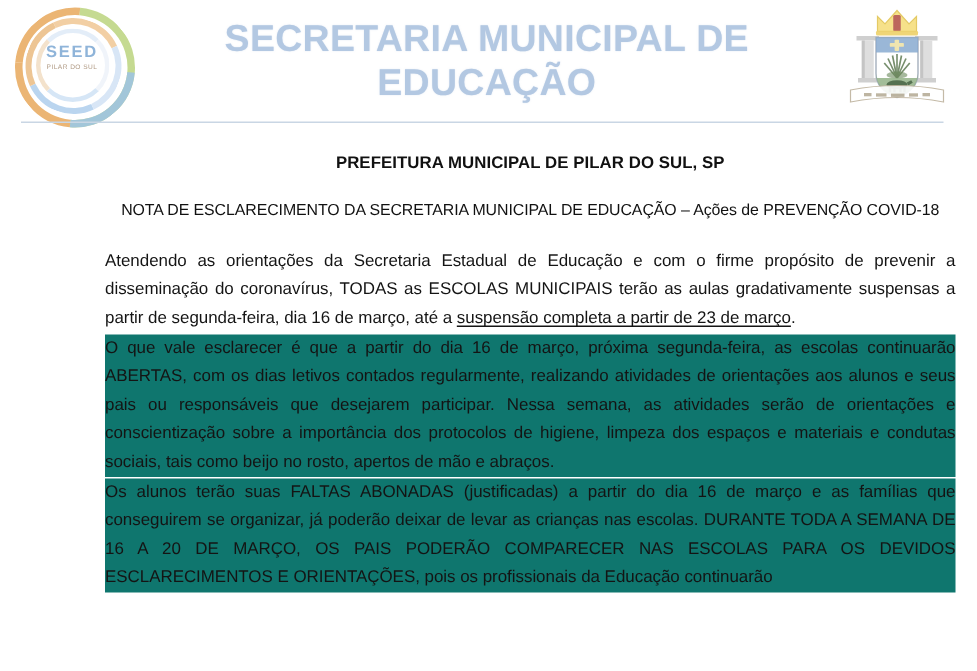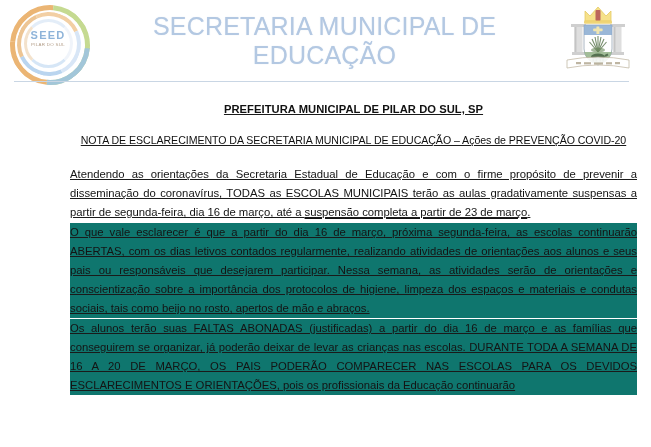--- a/index.html
+++ b/index.html
@@ -24,21 +24,21 @@
     align-items: center;
     justify-content: flex-end;
     padding: 0 14px 0 6px;
     box-sizing: border-box;
   }
 
   .header-title {
     flex: 1;
     text-align: center;
     font-size: 25px;
-    font-weight: normal;
+    font-weight: bold;
     line-height: 1.18;
     letter-spacing: 0.2px;
     color: #b3c8e2;
     text-shadow: 0 0 1px rgba(179,200,226,0.5);
     padding: 0 6px;
     white-space: pre-line;
   }
 
   
   .seed-logo {
@@ -118,21 +118,20 @@
     right: 22px;
     top: 81px;
     height: 1px;
     background: #c9d6e4;
   }
 
   
   .doc {
     padding: 0 14px 0 70px;
     box-sizing: border-box;
-    text-decoration: underline;
   }
 
   .title-line {
     text-align: center;
     font-weight: bold;
     font-size: 11.2px;
     letter-spacing: 0.05px;
     color: #111;
   }
   .t1 { margin-top: 21px; }
@@ -238,21 +237,21 @@
       </g>
     </svg>
   </div>
 
   <div class="header-rule"></div>
 </div>
 
 <div class="doc">
 
   <div class="title-line t1">PREFEITURA MUNICIPAL DE PILAR DO SUL, SP</div>
-  <div class="title-line t3">NOTA DE ESCLARECIMENTO DA SECRETARIA MUNICIPAL DE EDUCAÇÃO – Ações de PREVENÇÃO COVID-20</div>
+  <div class="title-line t3">NOTA DE ESCLARECIMENTO DA SECRETARIA MUNICIPAL DE EDUCAÇÃO – Ações de PREVENÇÃO COVID-18</div>
 
   <p class="body-par first-par"><span>Atendendo as orientações da Secretaria Estadual de Educação e com o firme propósito de prevenir a disseminação do coronavírus, TODAS as ESCOLAS MUNICIPAIS terão as  aulas gradativamente suspensas a partir de segunda-feira, dia 16 de março, até a </span><span class="u">suspensão completa a partir de 23 de março</span><span>.</span></p>
 
   <p class="body-par hl-soft">O que vale esclarecer é que a partir do dia 16 de março, próxima segunda-feira, as escolas continuarão ABERTAS, com os dias letivos contados regularmente, realizando atividades de orientações aos alunos e seus pais ou responsáveis que desejarem participar. Nessa semana, as atividades serão de orientações e conscientização sobre a importância dos protocolos de higiene, limpeza dos espaços e materiais e condutas sociais, tais como beijo no rosto, apertos de mão e abraços.</p>
 
   <p class="body-par hl-soft">Os alunos terão suas FALTAS ABONADAS (justificadas) a partir do dia 16 de março e as famílias que conseguirem se organizar, já poderão deixar de levar as crianças nas escolas. DURANTE TODA A SEMANA DE 16 A 20 DE MARÇO, OS PAIS PODERÃO COMPARECER NAS ESCOLAS PARA OS DEVIDOS ESCLARECIMENTOS E ORIENTAÇÕES, pois  os profissionais da Educação continuarão</p>
 
 </div>
 
 </body></html>

